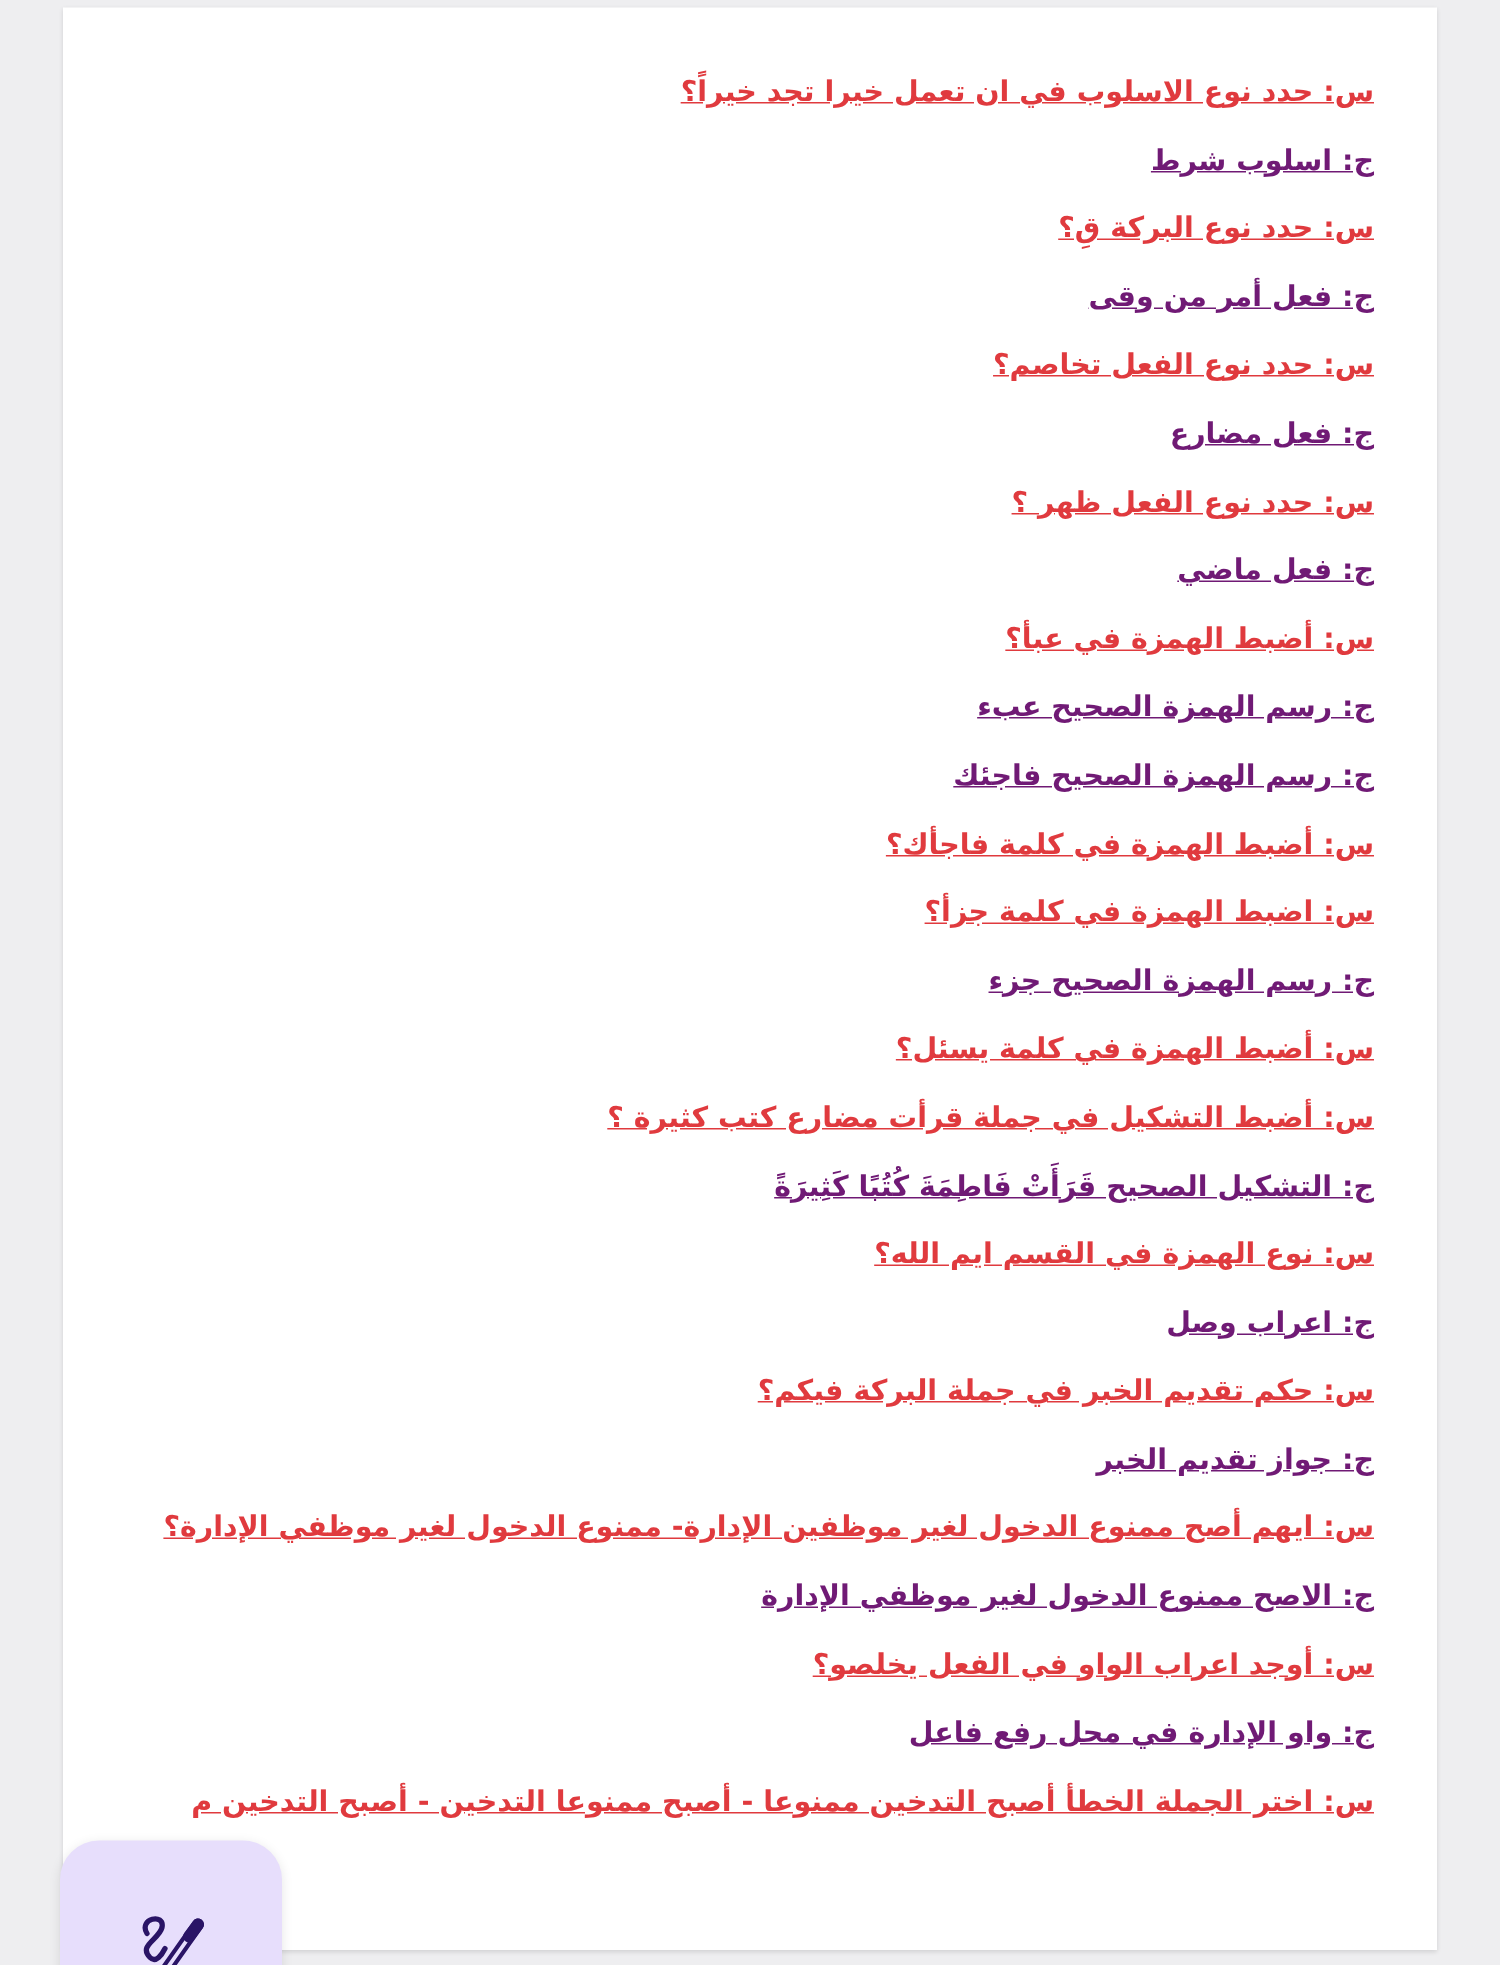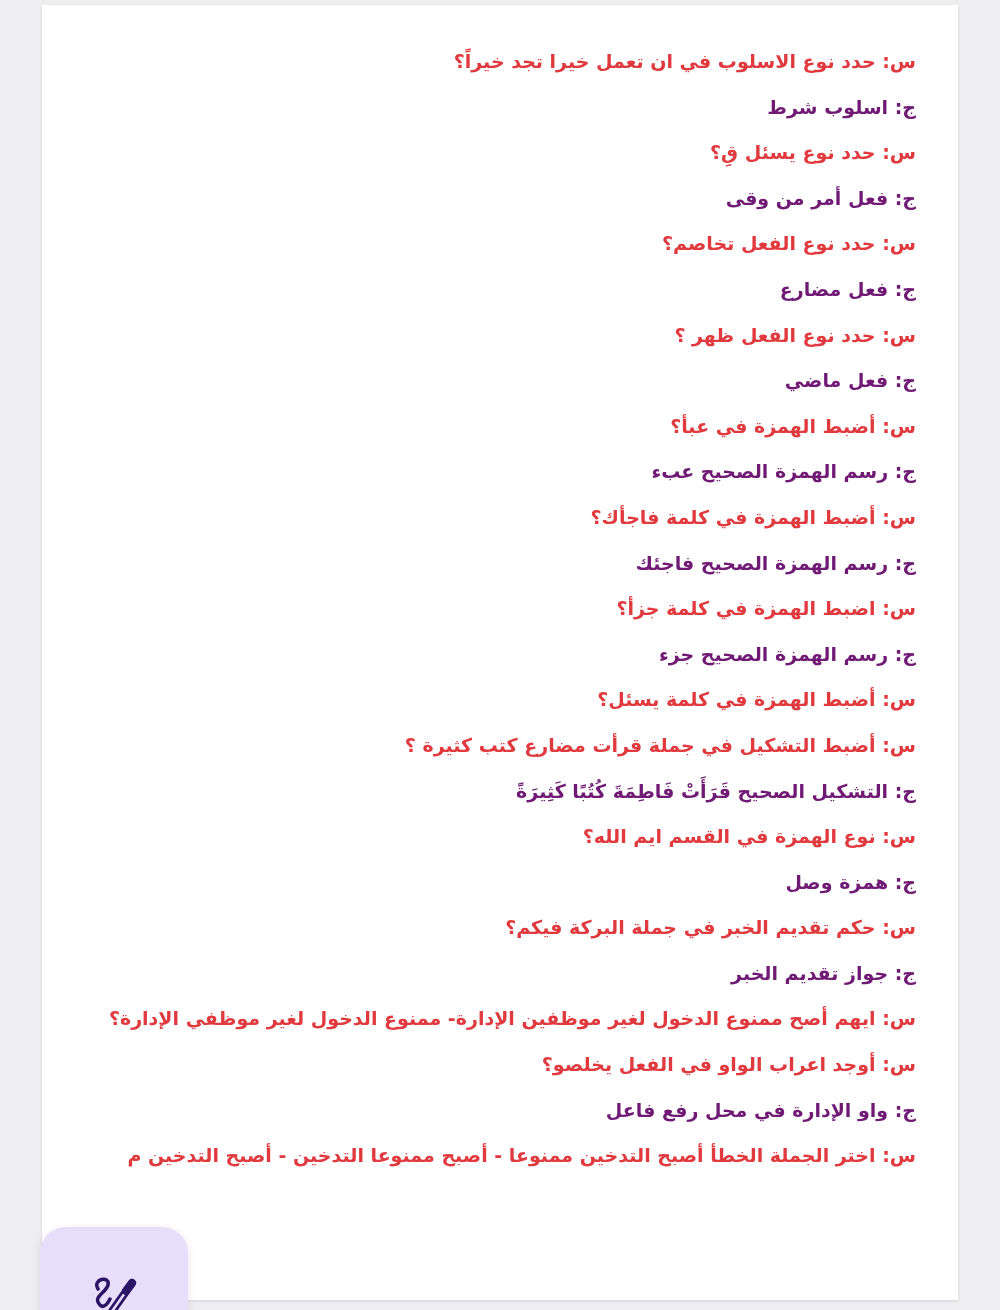--- a/index.html
+++ b/index.html
@@ -32,20 +32,21 @@
       direction: rtl;
       text-align: right;
     }
     .line {
       height: 45.6px;
       line-height: 45.6px;
       font-size: 19px;
       font-weight: bold;
       white-space: nowrap;
       overflow: visible;
+      text-decoration: underline;
     }
     .line.q { color: #e03a3e; }
     .line.a { color: #701a75; }
     .fab {
       position: absolute;
       left: 40px;
       top: 1227px;
       width: 148px;
       height: 110px;
       background: #e7defc;
@@ -59,40 +60,41 @@
     }
     .fab svg { width: 60px; height: 60px; }
   </style>
 </head>
 <body>
 
 <div class="page">
   <div class="qa-list">
     <div class="line q">س: حدد نوع الاسلوب في ان تعمل خيرا تجد خيراً؟</div>
     <div class="line a">ج: اسلوب شرط</div>
-    <div class="line q">س: حدد نوع يسئل قِ؟</div>
+    <div class="line q">س: حدد نوع البركة قِ؟</div>
     <div class="line a">ج: فعل أمر من وقى</div>
     <div class="line q">س: حدد نوع الفعل تخاصم؟</div>
     <div class="line a">ج: فعل مضارع</div>
     <div class="line q">س: حدد نوع الفعل ظهر ؟</div>
     <div class="line a">ج: فعل ماضي</div>
     <div class="line q">س: أضبط الهمزة في عبأ؟</div>
     <div class="line a">ج: رسم الهمزة الصحيح عبء</div>
+    <div class="line a">ج: رسم الهمزة الصحيح فاجئك</div>
     <div class="line q">س: أضبط الهمزة في كلمة فاجأك؟</div>
-    <div class="line a">ج: رسم الهمزة الصحيح فاجئك</div>
     <div class="line q">س: اضبط الهمزة في كلمة جزأ؟</div>
     <div class="line a">ج: رسم الهمزة الصحيح جزء</div>
     <div class="line q">س: أضبط الهمزة في كلمة يسئل؟</div>
     <div class="line q">س: أضبط التشكيل في جملة قرأت مضارع كتب كثيرة ؟</div>
     <div class="line a">ج: التشكيل الصحيح قَرَأَتْ فَاطِمَةَ كُتُبًا كَثِيرَةً</div>
     <div class="line q">س: نوع الهمزة في القسم ايم الله؟</div>
-    <div class="line a">ج: همزة وصل</div>
+    <div class="line a">ج: اعراب وصل</div>
     <div class="line q">س: حكم تقديم الخبر في جملة البركة فيكم؟</div>
     <div class="line a">ج: جواز تقديم الخبر</div>
     <div class="line q">س: ايهم أصح ممنوع الدخول لغير موظفين الإدارة- ممنوع الدخول لغير موظفي الإدارة؟</div>
+    <div class="line a">ج: الاصح ممنوع الدخول لغير موظفي الإدارة</div>
     <div class="line q">س: أوجد اعراب الواو في الفعل يخلصو؟</div>
     <div class="line a">ج: واو الإدارة في محل رفع فاعل</div>
     <div class="line q">س: اختر الجملة الخطأ أصبح التدخين ممنوعا - أصبح ممنوعا التدخين - أصبح التدخين م</div>
   </div>
 </div>
 
 <div class="fab">
   <svg viewBox="0 0 60 60">
     <path d="M14 22 C 8 12, 26 8, 24 18 C 22 26, 8 30, 16 38 C 20 42, 24 36, 26 32" fill="none" stroke="#2a1466" stroke-width="3.5" stroke-linecap="round"></path>
     <line x1="24" y1="50" x2="48" y2="16" stroke="#2a1466" stroke-width="8" stroke-linecap="round"></line>

